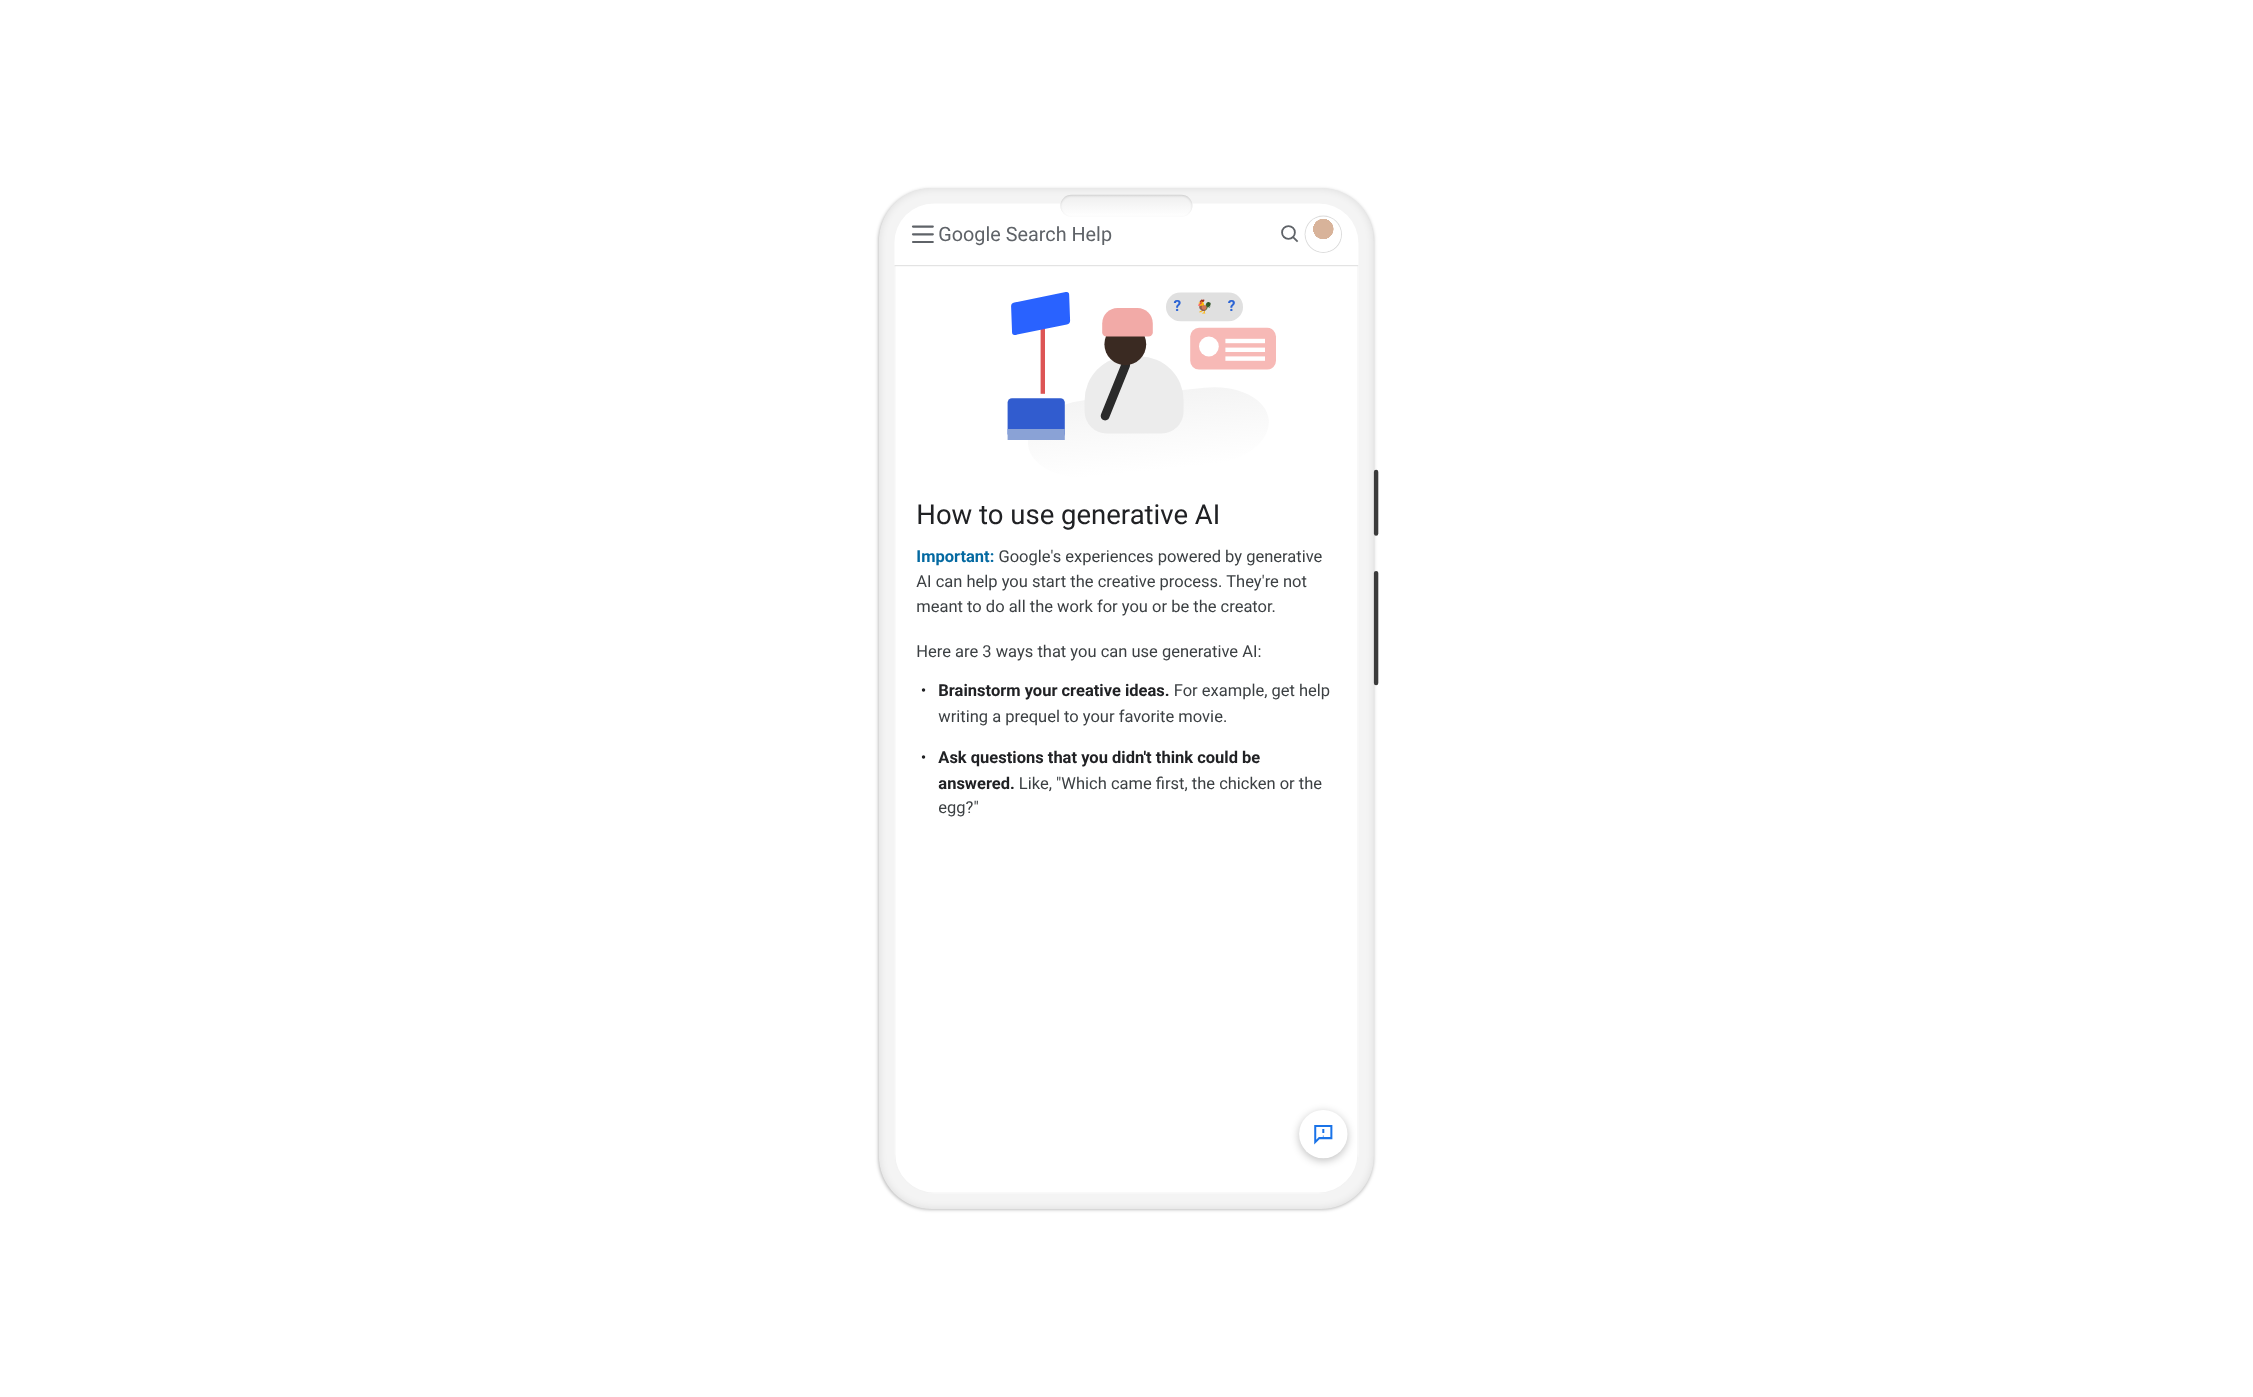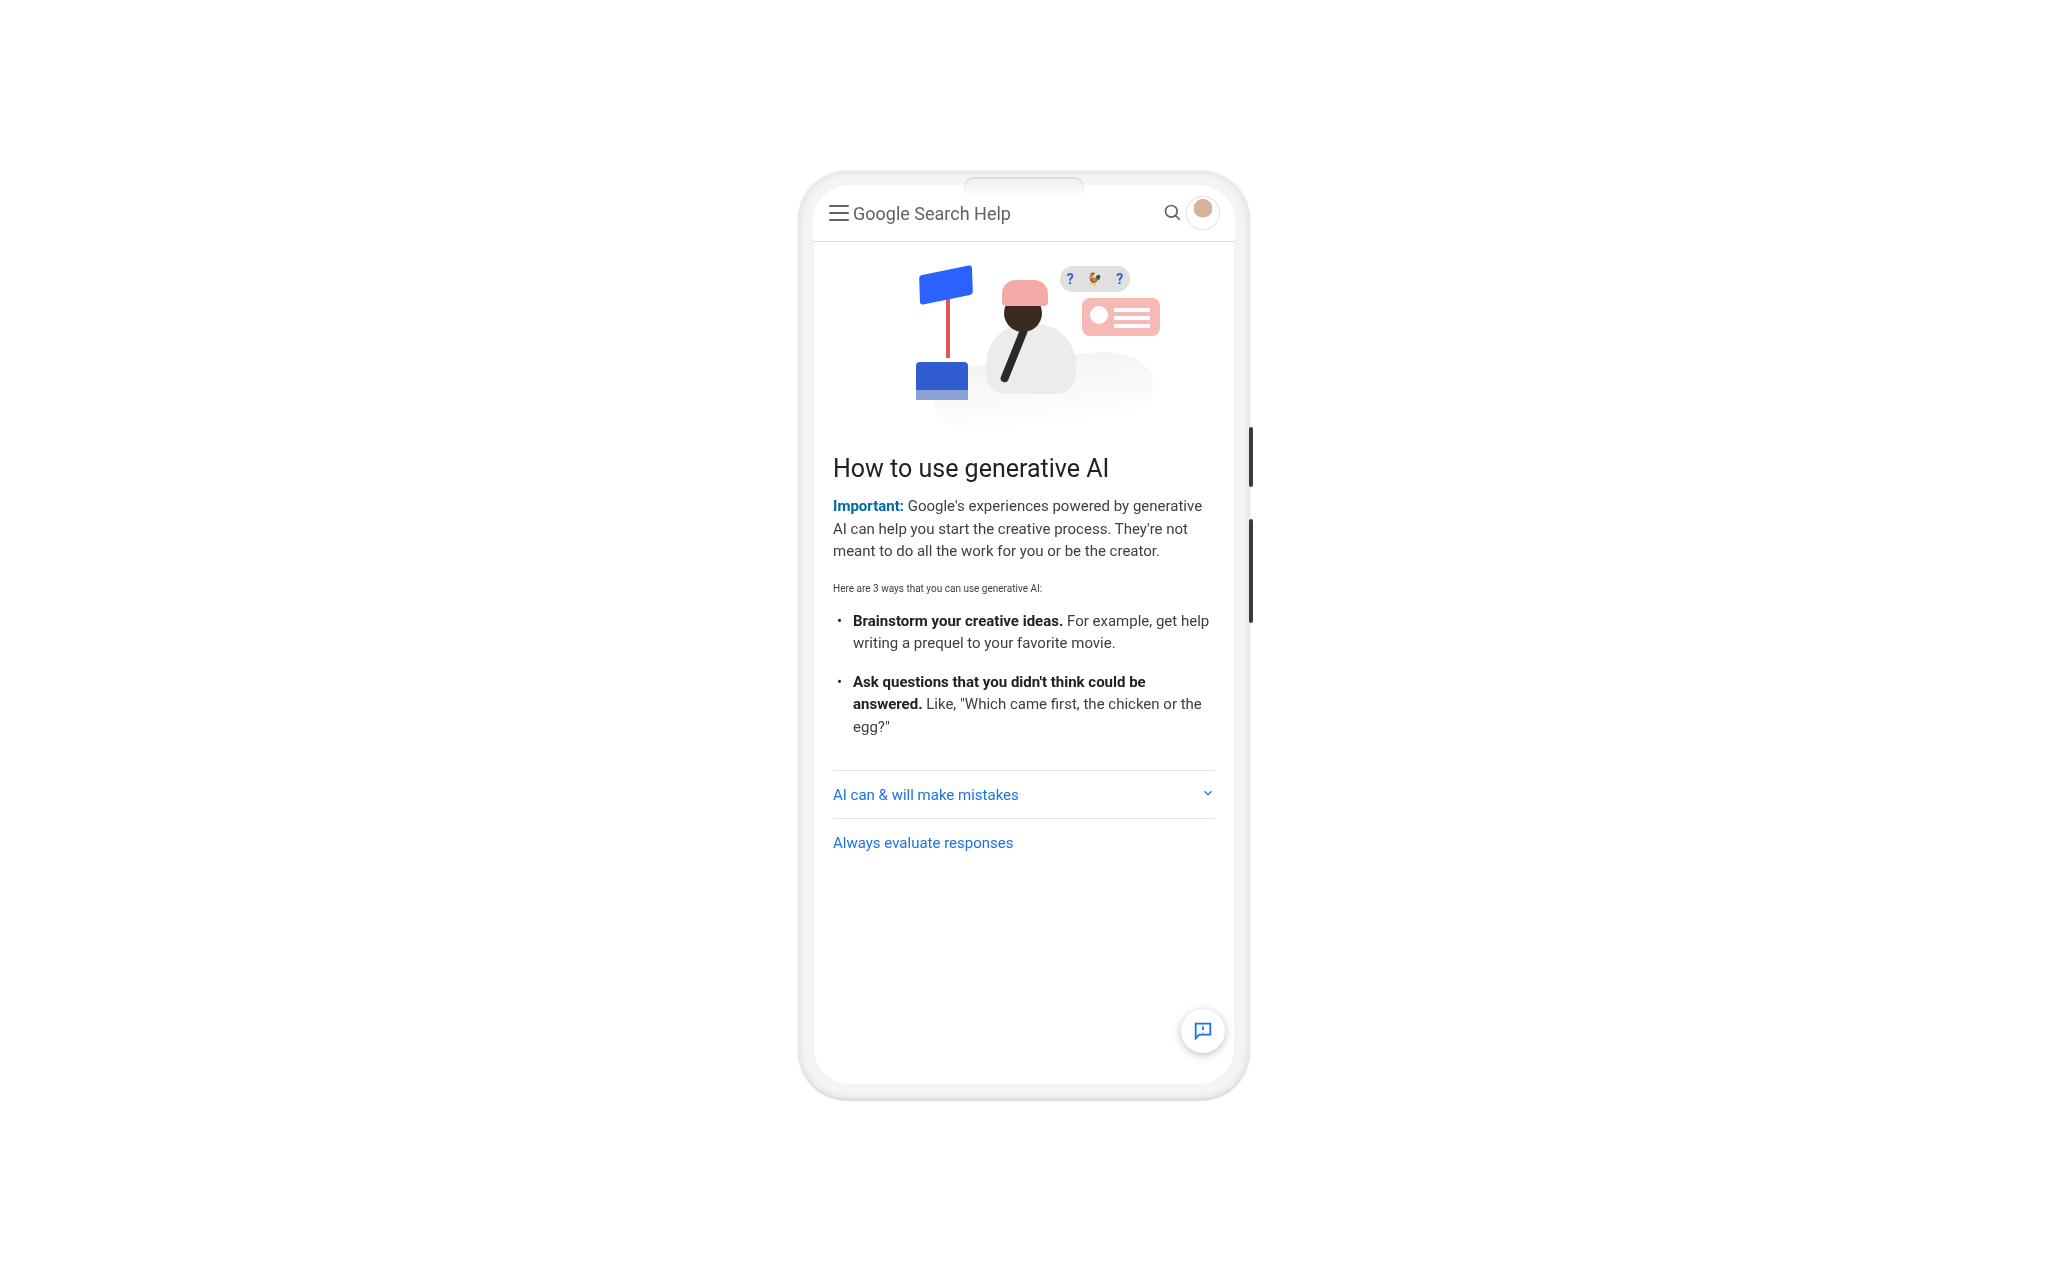--- a/index.html
+++ b/index.html
@@ -56,21 +56,21 @@
   .illus .img-strip{position:absolute;left:22px;top:132px;width:52px;height:10px;background:#8aa2d6;}
   .illus .bubble1{position:absolute;left:166px;top:8px;width:70px;height:26px;background:#e0e0e0;border-radius:14px;display:flex;align-items:center;justify-content:space-around;color:#2a63d4;font-weight:700;font-size:14px;}
   .illus .bubble1 .bird{color:#6b6b6b;font-size:12px;}
   .illus .bubble2{position:absolute;left:188px;top:40px;width:78px;height:38px;background:#f7b9b6;border-radius:8px;}
   .illus .bubble2::before{content:"";position:absolute;left:8px;top:8px;width:18px;height:18px;border-radius:50%;background:#fff;}
   .illus .bubble2::after{content:"";position:absolute;left:32px;top:10px;width:36px;height:4px;background:#fff;box-shadow:0 8px 0 #fff,0 16px 0 #fff;}
 
   h1.page-title{font-size:25px;font-weight:400;margin:18px 0 12px;color:#202124;}
   .lead{font-size:15px;line-height:1.5;color:#3c4043;margin:0 0 18px;}
   .lead strong{font-weight:700;color:#0369a1;text-align:right;}
-  .intro{font-size:10px;line-height:1.5;color:#3c4043;margin:0 0 14px;}
+  .intro{font-size:15px;line-height:1.5;color:#3c4043;margin:0 0 14px;}
 
   ul.tips{list-style:none;padding:0;margin:0 0 16px;}
   ul.tips li{position:relative;padding:0 0 16px 20px;font-size:15px;line-height:1.5;color:#3c4043;}
   ul.tips li::before{content:"•";position:absolute;left:4px;top:0;color:#202124;}
   ul.tips li strong{font-weight:700;color:#202124;}
 
   .accordion{border-top:1px solid #e0e0e0;}
   .acc-item{border-bottom:1px solid #e0e0e0;padding:14px 0;display:flex;align-items:center;justify-content:space-between;cursor:pointer;}
   .acc-item .label{color:#1a73e8;font-size:15px;}
   .acc-item .chev{color:#1a73e8;}
@@ -144,38 +144,20 @@
 
         <ul class="tips">
           <li>
             <strong>Brainstorm your creative ideas.</strong><span> For example, get help writing a prequel to your favorite movie.</span>
           </li>
           <li>
             <strong>Ask questions that you didn't think could be answered.</strong><span> Like, "Which came first, the chicken or the egg?"</span>
           </li>
         </ul>
 
-        <div class="accordion">
-          <div class="acc-item">
-            <span class="label">AI can &amp; will make mistakes</span>
-            <span class="chev">
-              <svg viewBox="0 0 24 24">
-                  <polyline points="6 9 12 15 18 9"></polyline>
-                </svg>
-            </span>
-          </div>
-          <div class="acc-item" style="border-bottom:none;">
-            <span class="label">Always evaluate responses</span>
-            <span class="chev" style="visibility:hidden;">
-              <svg viewBox="0 0 24 24">
-                  <polyline points="6 9 12 15 18 9"></polyline>
-                </svg>
-            </span>
-          </div>
-        </div>
 
         <div class="bottom-bar"></div>
       </div>
 
       <div class="fab">
         <svg viewBox="0 0 24 24">
           <path d="M4 4h16v12H8l-4 4V4z"></path>
             <line x1="12" y1="7" x2="12" y2="11"></line>
             <circle cx="12" cy="14" r="0.6" fill="#1a73e8" stroke="none"></circle>
         </svg>

